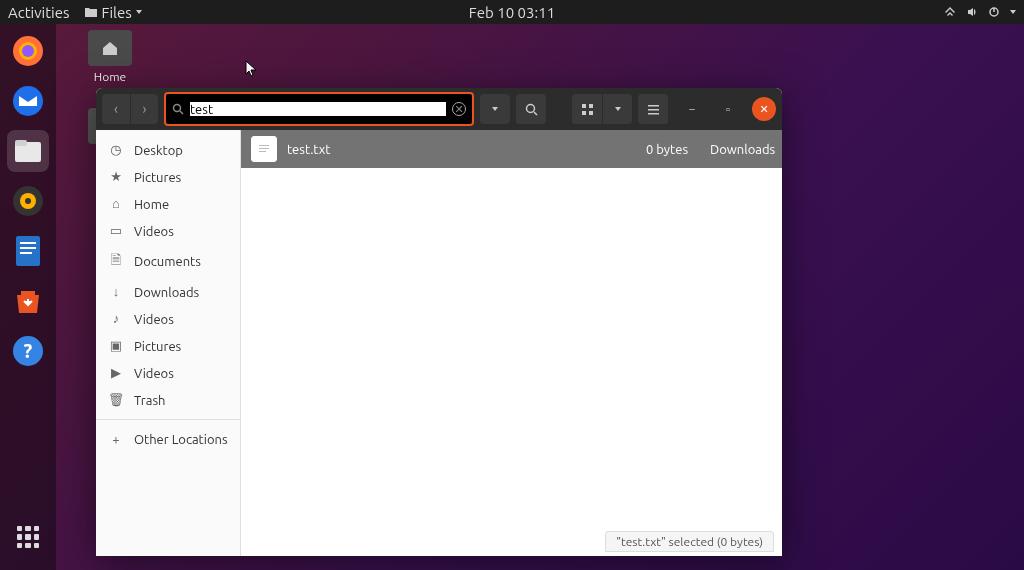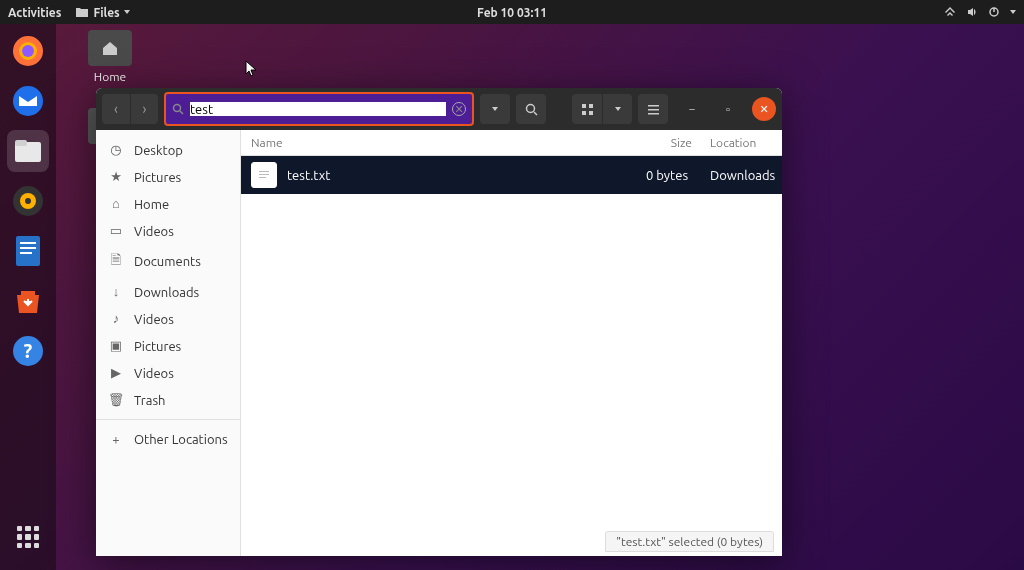--- a/index.html
+++ b/index.html
@@ -1,20 +1,20 @@
 <!DOCTYPE html>
 <html><head>
 <meta charset="utf-8">
 <style>
 * { margin: 0; padding: 0; box-sizing: border-box; font-family: Ubuntu, "Segoe UI", sans-serif; }
 html, body { width: 1024px; height: 570px; overflow: hidden; }
 body { background: linear-gradient(135deg, #5b1a3a 0%, #4a1540 30%, #3a1050 60%, #2a0a45 100%); position: relative; }
 
 
-.topbar { height: 24px; background: #1d1d1d; color: #ddd; display: flex; align-items: center; font-size: 12px; padding: 0 8px; position: relative; font-weight: bold; }
+.topbar { height: 24px; background: #1d1d1d; color: #ddd; display: flex; align-items: center; font-size: 15px; padding: 0 8px; position: relative; }
 .topbar .left { display: flex; gap: 14px; align-items: center; }
 .topbar .center { position: absolute; left: 50%; transform: translateX(-50%); }
 .topbar .right { margin-left: auto; display: flex; gap: 10px; align-items: center; }
 .menu-item { display: flex; align-items: center; gap: 4px; cursor: pointer; }
 .tri-down { width: 0; height: 0; border-left: 3px solid transparent; border-right: 3px solid transparent; border-top: 4px solid #ccc; display: inline-block; }
 
 
 .dock { position: absolute; left: 0; top: 24px; bottom: 0; width: 56px; background: rgba(20,10,20,0.55); display: flex; flex-direction: column; align-items: center; padding-top: 6px; gap: 8px; }
 .dock-icon { width: 42px; height: 42px; border-radius: 8px; display: flex; align-items: center; justify-content: center; font-size: 22px; cursor: pointer; }
 .dock-icon.active { background: rgba(255,255,255,0.15); }
@@ -31,21 +31,21 @@
 
 
 .window { position: absolute; left: 96px; top: 88px; width: 686px; height: 468px; background: #fff; border-radius: 6px 6px 0 0; box-shadow: 0 8px 40px rgba(0,0,0,0.5); display: flex; flex-direction: column; overflow: hidden; }
 
 .titlebar { height: 42px; background: #2c2c2c; display: flex; align-items: center; padding: 0 6px; gap: 6px; }
 .nav-btn { width: 28px; height: 30px; background: #3a3a3a; color: #999; border-radius: 4px; display: flex; align-items: center; justify-content: center; font-size: 14px; cursor: pointer; }
 .nav-group { display: flex; gap: 0; }
 .nav-group .nav-btn:first-child { border-radius: 4px 0 0 4px; }
 .nav-group .nav-btn:last-child { border-radius: 0 4px 4px 0; border-left: 1px solid #2c2c2c; }
 
-.search-box { flex: 0 0 310px; height: 34px; background: #4c1d95; border: 2px solid #e95420; border-radius: 4px; display: flex; align-items: center; padding: 0 6px; gap: 6px; }
+.search-box { flex: 0 0 310px; height: 34px; background: #000000; border: 2px solid #e95420; border-radius: 4px; display: flex; align-items: center; padding: 0 6px; gap: 6px; }
 .search-box input { flex: 1; border: none; outline: none; font-size: 13px; }
 .search-box .mag { color: #888; font-size: 13px; }
 .search-box .clear { color: #888; font-size: 11px; cursor: pointer; border: 1px solid #aaa; border-radius: 50%; width: 14px; height: 14px; display: flex; align-items: center; justify-content: center; }
 
 .tb-btn { width: 30px; height: 30px; background: #3a3a3a; color: #ccc; border-radius: 4px; display: flex; align-items: center; justify-content: center; font-size: 13px; cursor: pointer; }
 .tb-group { display: flex; }
 .tb-group .tb-btn { border-radius: 0; }
 .tb-group .tb-btn:first-child { border-radius: 4px 0 0 4px; }
 .tb-group .tb-btn:last-child { border-radius: 0 4px 4px 0; border-left: 1px solid #2c2c2c; }
 .spacer { flex: 1; }
@@ -59,21 +59,21 @@
 .side-item .ic { width: 16px; text-align: center; color: #666; font-size: 13px; }
 .side-sep { height: 1px; background: #e0e0e0; margin: 6px 0; }
 
 .main { flex: 1; display: flex; flex-direction: column; background: #fff; position: relative; }
 .col-headers { height: 26px; border-bottom: 1px solid #e0e0e0; display: flex; font-size: 12px; color: #777; align-items: center; }
 .col-name { flex: 1; padding-left: 10px; }
 .col-size { width: 60px; text-align: right; padding-right: 10px; }
 .col-loc { width: 80px; padding-left: 8px; }
 
 .row { height: 38px; display: flex; align-items: center; font-size: 13px; cursor: pointer; }
-.row.selected { background: #0f172a; color: #fff; }
+.row.selected { background: #737373; color: #fff; }
 .row .file-ic { width: 26px; height: 26px; background: #fff; border: 1px solid #ccc; border-radius: 3px; margin: 0 10px; display: flex; align-items: center; justify-content: center; font-size: 10px; color: #999; }
 .row.selected .file-ic { border-color: #fff; }
 .row .fname { flex: 1; }
 .row .fsize { width: 60px; text-align: center; padding-right: 10px; }
 .row .floc { width: 80px; padding-left: 8px; }
 
 .statusbar { position: absolute; right: 8px; bottom: 4px; background: #f5f5f5; border: 1px solid #ddd; border-radius: 3px 3px 0 0; padding: 3px 10px; font-size: 12px; color: #555; }
 
 svg { display: block; }
 </style>
@@ -290,25 +290,20 @@
           <span>Trash</span>
         </div>
       <div class="side-sep"></div>
       <div class="side-item">
           <span class="ic">+</span>
           <span>Other Locations</span>
         </div>
     </div>
 
     <div class="main">
-      <div class="col-headers">
-        <div class="col-name">Name</div>
-        <div class="col-size">Size</div>
-        <div class="col-loc">Location</div>
-      </div>
       <div class="row selected">
         <div class="file-ic">
           <svg width="12" height="14" viewBox="0 0 12 14">
               <rect x="1" y="3" width="10" height="1" fill="#bbb"></rect>
               <rect x="1" y="6" width="10" height="1" fill="#bbb"></rect>
               <rect x="1" y="9" width="7" height="1" fill="#bbb"></rect>
             </svg>
         </div>
         <div class="fname">test.txt</div>
         <div class="fsize">0 bytes</div>

